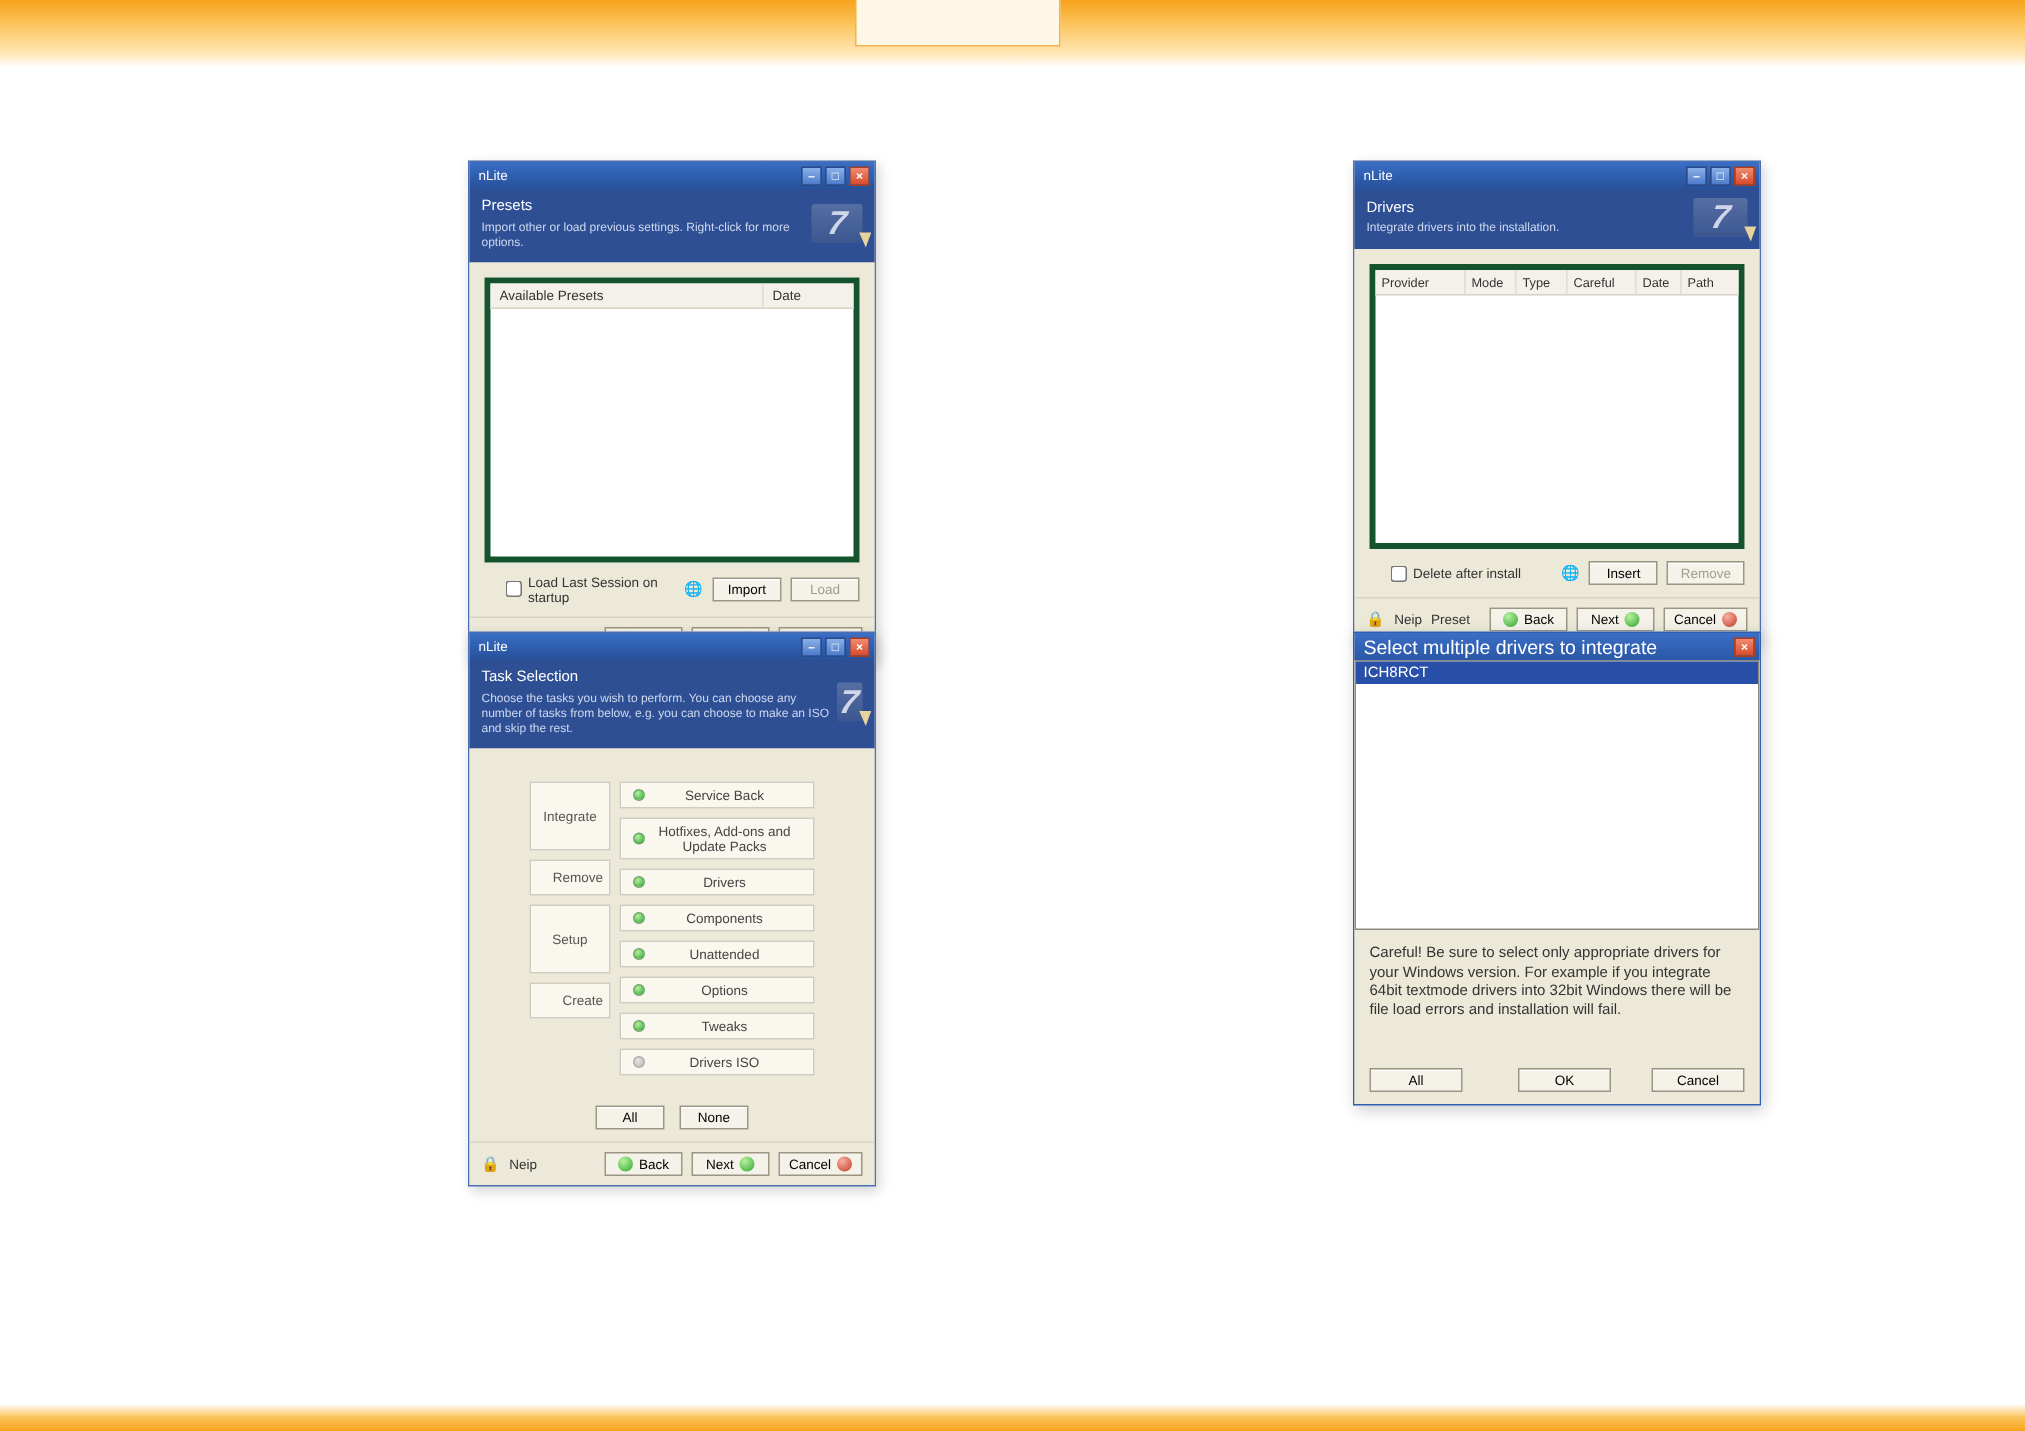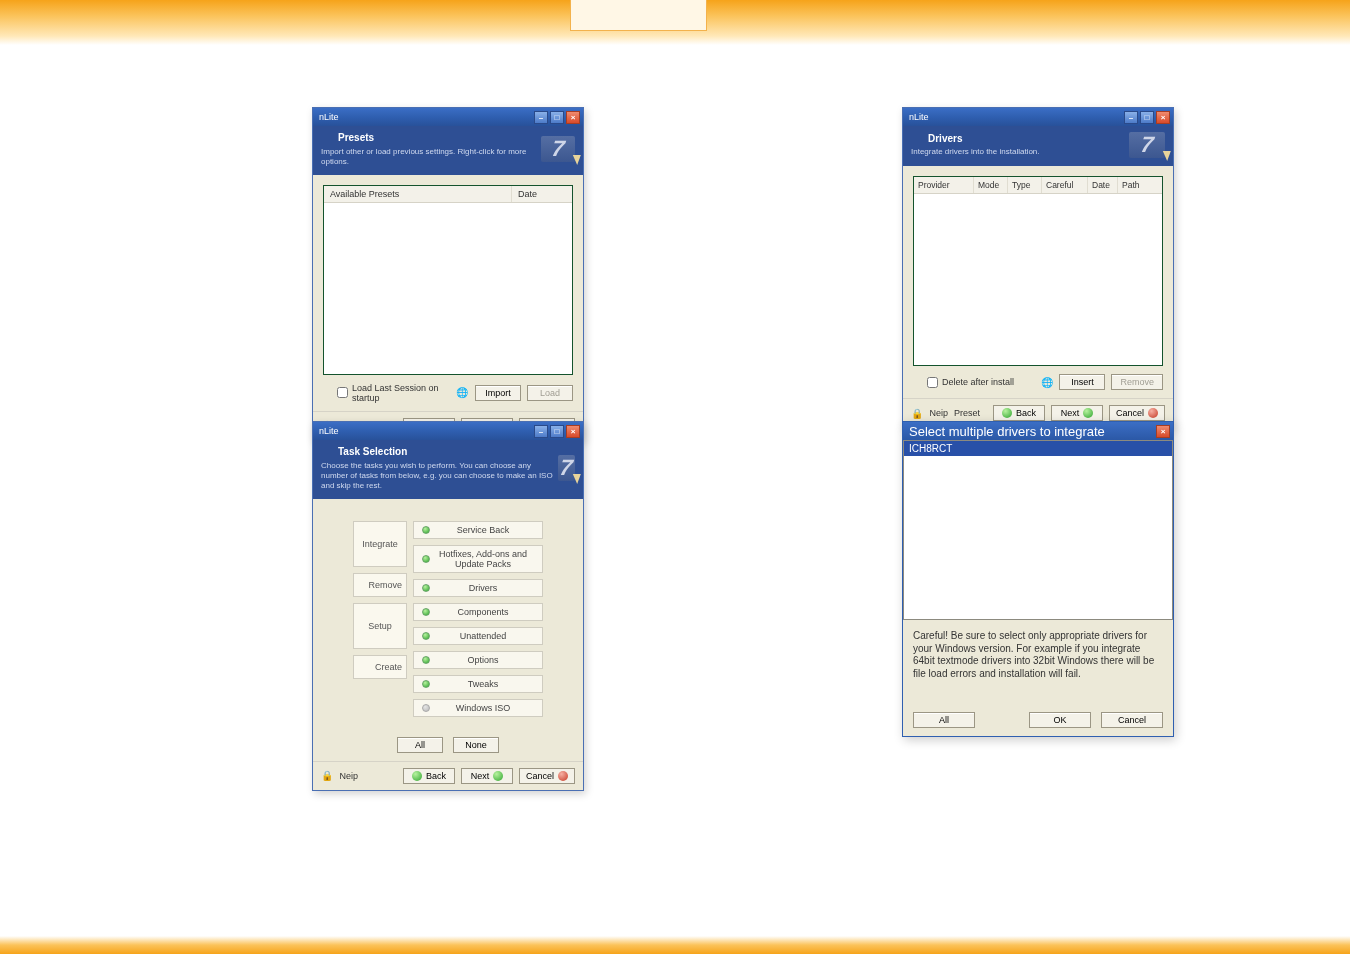--- a/index.html
+++ b/index.html
@@ -58,42 +58,42 @@
   }
   .winbtn.close{ background:linear-gradient(to bottom,#f08b6f,#d84a2a); border-color:#a63d24; }
 
   .banner {
     background:#2e4f94;
     color:#fff;
     padding:6px 8px 8px 8px;
     display:flex; align-items:center; justify-content:space-between;
   }
   .banner-text { line-height:1.25; }
-  .banner-text .heading{ font-weight:bold; font-size:10px;margin-left:17px; }
+  .banner-text .heading{ font-weight:normal; font-size:10px; }
   .banner-text .sub{ font-size:8px; color:#cfd9ef; margin-top:2px;}
 
   .logo-7 {
     width:36px; height:26px;
     font-style:italic; font-weight:bold; color:#cfd6e8; font-size:22px;
     display:flex; align-items:center; justify-content:center;
     background:linear-gradient(to bottom,#556ea3,#3c5790);
     position:relative;
     border-radius:2px;
   }
   .logo-7::after{
     content:""; position:absolute; right:-4px; bottom:-3px;
     width:0;height:0;border-left:8px solid transparent;border-top:10px solid #e8d49a;
     transform:skewX(-20deg);
   }
   .logo-7 span{transform:skewX(-8deg);}
 
   .win-body { padding:10px 10px 8px 10px; background:#ece9d8; }
 
   .panel {
-    border:1px solid #14532d; background:#fff;
+    border:4px solid #14532d; background:#fff;
   }
   .col-header{
     display:flex; font-size:9px; color:#333;
     background:#f3f1e9; border-bottom:1px solid #d6d3c7;
   }
   .col-header > div{ padding:3px 6px; border-right:1px solid #e0ddd1;}
   .col-header > div:last-child{border-right:none;}
 
   .checkbox-row{
     display:flex; align-items:center; justify-content:space-between;
@@ -162,21 +162,21 @@
     box-shadow:2px 3px 10px rgba(0,0,0,.2);
     background:#ece9d8;
   }
   .dlg .titlebar{background:linear-gradient(to bottom,#3b6ec5,#2b58a6);}
   .dlg .selrow{
     background:#2850a8;color:#fff;font-size:10px;padding:2px 5px;
   }
   .dlg .listarea{background:#fff;height:180px;border:1px solid #bfbdb2;}
   .dlg .warn{font-size:10px;color:#333;padding:10px 10px 24px;line-height:1.25;}
   .dlg .dlg-foot{display:flex;justify-content:space-between;padding:8px 10px;}
-  .dlg .dlg-foot .right{display:flex;gap:10px;}
+  .dlg .dlg-foot .right{display:flex;gap:27px;}
   .dlg .btn{min-width:62px;}
 
   .globe{font-size:10px;}
 </style>
 </head>
 <body>
 
 <div class="top-band"></div>
 <div class="bottom-band"></div>
 
@@ -289,21 +289,21 @@
         <div class="task-btn">
             <span class="led"></span>
             <span class="lbl">Options</span>
           </div>
         <div class="task-btn">
             <span class="led"></span>
             <span class="lbl">Tweaks</span>
           </div>
         <div class="task-btn">
             <span class="led gray"></span>
-            <span class="lbl">Windows ISO</span>
+            <span class="lbl">Drivers ISO</span>
           </div>
       </div>
     </div>
     <div class="allnone">
       <button class="btn small">All</button>
       <button class="btn small">None</button>
     </div>
   </div>
   <div class="footer">
     <div class="footer-left">

